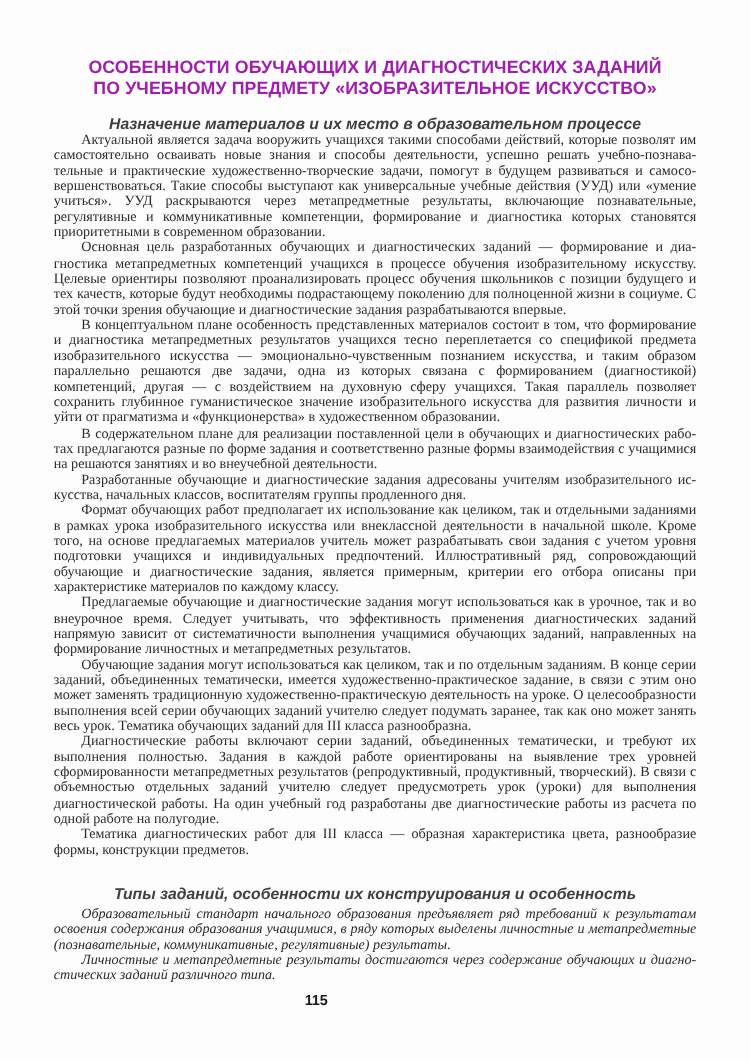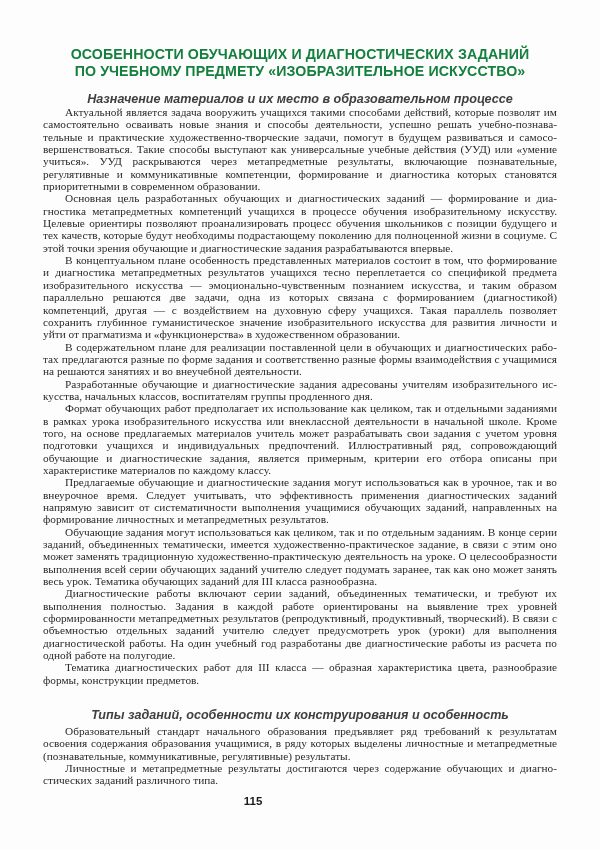--- a/index.html
+++ b/index.html
@@ -1,38 +1,38 @@
 <!DOCTYPE html>
 <html><head>
 <meta charset="utf-8">
 <style>
   html, body { margin: 0; padding: 0; background: #ffffff; }
   body { width: 600px; height: 849px; position: relative; overflow: hidden; }
   .page { position: absolute; left: 0; top: 0; width: 600px; height: 849px; background: #fdfdfd; }
   .title {
     position: absolute; left: 0; width: 600px; text-align: center;
     font-family: "Liberation Sans", sans-serif; font-weight: bold;
-    font-size: 14.2px; line-height: 17px; color: #15803d; letter-spacing: 0.1px;
+    font-size: 14.2px; line-height: 17px; color: #a21caf; letter-spacing: 0.1px;
   }
   .title1 { top: 46px; }
   .title2 { top: 63px; }
   .subhead {
     position: absolute; left: 0; width: 600px; text-align: center;
     font-family: "Liberation Sans", sans-serif; font-weight: bold; font-style: italic;
     font-size: 12.6px; line-height: 15px; color: #404040;
   }
   .sub1 { top: 92px; }
   .sub2 { top: 708px; }
   .body {
     position: absolute; left: 43px; width: 514px;
     font-family: "Liberation Serif", serif; font-size: 11.3px; line-height: 12.35px;
     color: #2a2a2a; text-align: justify; hyphens: manual;
   }
   .body1 { top: 106px; }
-  .body2 { top: 725px; }
+  .body2 { top: 725px; font-style: italic; }
   .body p { margin: 0; text-indent: 22px; }
   .pagenum {
     position: absolute; left: 0; width: 506px; top: 795px; text-align: center;
     font-family: "Liberation Sans", sans-serif; font-weight: bold; font-size: 11.5px; color: #1a1a1a;
   }
 </style>
 </head>
 <body>
 
 <div class="page">

